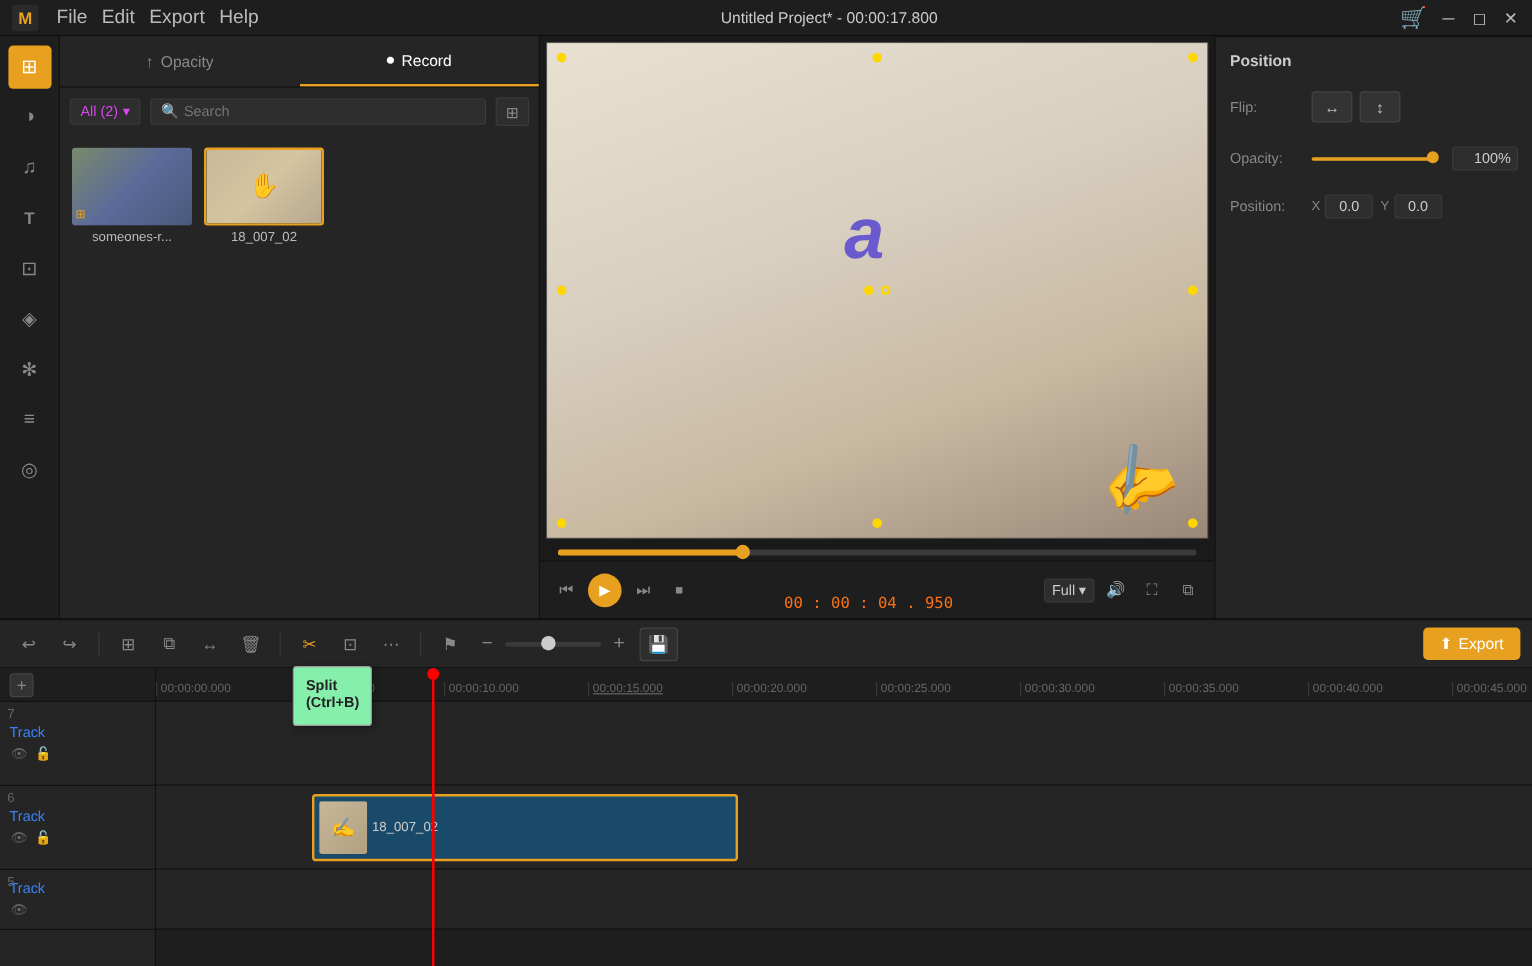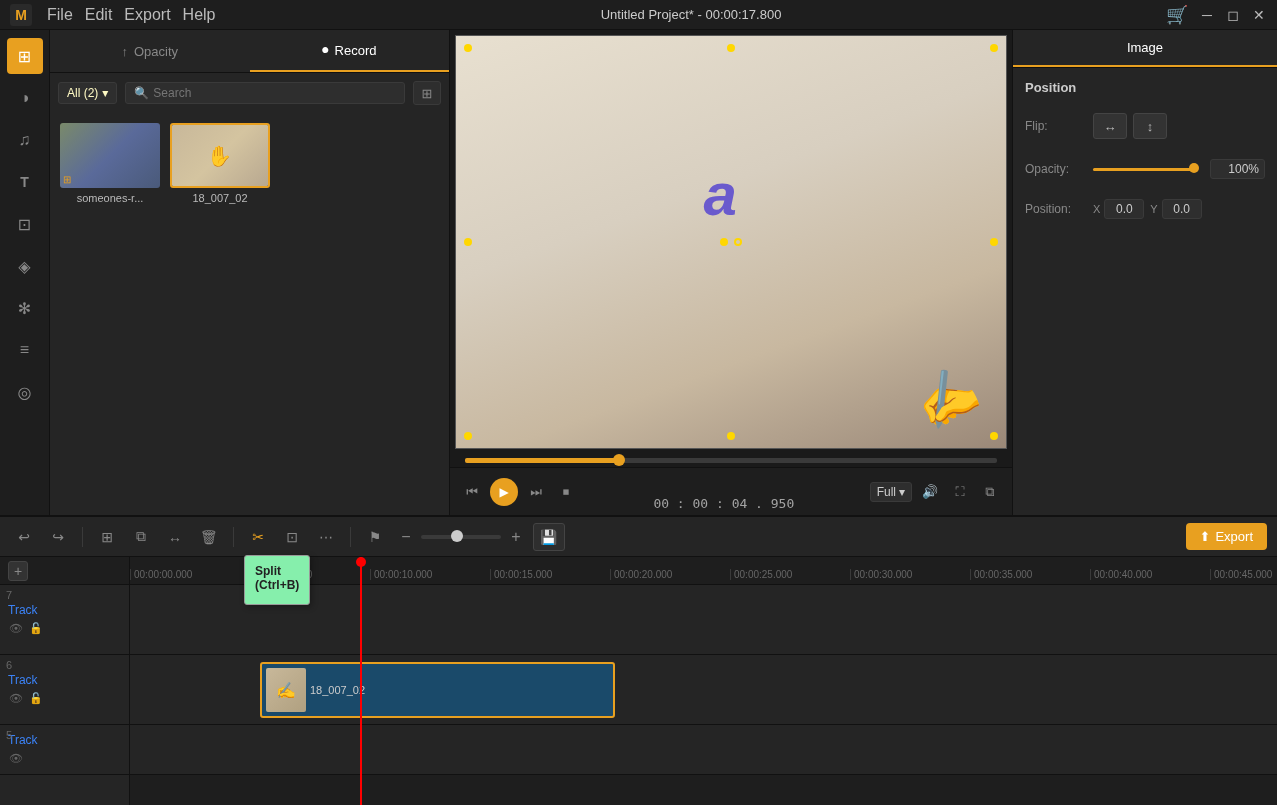--- a/index.html
+++ b/index.html
@@ -23,41 +23,41 @@
     .left-sidebar { width: 50px; background: #1e1e1e; display: flex; flex-direction: column; align-items: center; padding: 8px 0; gap: 6px; border-right: 1px solid #111; }
     .sidebar-item { width: 36px; height: 36px; display: flex; align-items: center; justify-content: center; border-radius: 4px; cursor: pointer; color: #888; font-size: 16px; }
     .sidebar-item.active { background: #e8a020; color: #fff; border-radius: 4px; }
 
     
     .media-panel { width: 400px; background: #252525; display: flex; flex-direction: column; border-right: 1px solid #111; }
     .media-tabs { display: flex; border-bottom: 1px solid #111; }
     .media-tab { flex: 1; padding: 12px 8px; text-align: center; cursor: pointer; font-size: 13px; display: flex; align-items: center; justify-content: center; gap: 6px; color: #888; }
     .media-tab.active { color: #fff; border-bottom: 2px solid #e8a020; }
     .media-toolbar { padding: 8px; display: flex; gap: 8px; align-items: center; }
-    .media-filter { background: #2e2e2e; border: 1px solid #3a3a3a; border-radius: 3px; padding: 3px 8px; color: #fef9c3; font-size: 12px; display: flex; align-items: center; gap: 4px; cursor: pointer; }
+    .media-filter { background: #2e2e2e; border: 1px solid #3a3a3a; border-radius: 3px; padding: 3px 8px; color: #d946ef; font-size: 12px; display: flex; align-items: center; gap: 4px; cursor: pointer; }
     .search-box { flex: 1; background: #2e2e2e; border: 1px solid #3a3a3a; border-radius: 3px; padding: 3px 8px; color: #ccc; font-size: 12px; display: flex; align-items: center; gap: 4px; }
     .search-box input { background: none; border: none; outline: none; color: #ccc; font-size: 12px; width: 100%; }
     .grid-toggle { width: 28px; height: 24px; background: #2e2e2e; border: 1px solid #3a3a3a; border-radius: 3px; display: flex; align-items: center; justify-content: center; cursor: pointer; color: #888; font-size: 13px; }
     .media-grid { display: flex; flex-wrap: wrap; gap: 10px; padding: 10px; }
     .media-item { display: flex; flex-direction: column; align-items: center; gap: 4px; cursor: pointer; }
     .media-thumb { width: 100px; height: 65px; background: #333; border-radius: 3px; overflow: hidden; position: relative; }
     .media-thumb-icon { position: absolute; bottom: 3px; left: 3px; color: #e8a020; font-size: 10px; }
     .media-item.selected .media-thumb { border: 2px solid #e8a020; }
     .media-label { font-size: 11px; color: #bbb; text-align: center; max-width: 100px; overflow: hidden; text-overflow: ellipsis; white-space: nowrap; }
 
     
     .preview-panel { flex: 1; display: flex; flex-direction: column; background: #1a1a1a; }
     .preview-video { flex: 1; position: relative; background: #000; margin: 5px; border: 1px solid #444; }
     .progress-bar { flex: 1; height: 4px; background: #3a3a3a; border-radius: 2px; position: relative; cursor: pointer; }
     .progress-fill { height: 100%; background: #e8a020; border-radius: 2px; }
     .progress-thumb { position: absolute; top: -5px; width: 12px; height: 12px; background: #e8a020; border-radius: 50%; cursor: pointer; }
     .playback-controls { display: flex; align-items: center; gap: 6px; padding: 4px 10px; background: #1e1e1e; border-top: 1px solid #111; }
     .play-btn { width: 28px; height: 28px; background: #e8a020; border-radius: 50%; display: flex; align-items: center; justify-content: center; cursor: pointer; color: #fff; font-size: 12px; }
     .ctrl-btn { width: 24px; height: 24px; display: flex; align-items: center; justify-content: center; cursor: pointer; color: #888; font-size: 13px; }
-    .time-display { font-size: 13px; color: #a3a3a3; font-family: monospace; margin-top: 24px; }
+    .time-display { font-size: 13px; color: #f97316; font-family: monospace; margin-top: 24px; }
     .quality-select { background: #2e2e2e; border: 1px solid #3a3a3a; border-radius: 3px; padding: 2px 6px; color: #ccc; font-size: 12px; cursor: pointer; display: flex; align-items: center; gap: 3px; }
 
     
     .right-panel { width: 265px; background: #252525; border-left: 1px solid #111; display: flex; flex-direction: column; }
     .right-tabs { display: flex; border-bottom: 1px solid #111; }
     .right-tab { flex: 1; padding: 10px 8px; text-align: center; cursor: pointer; font-size: 13px; color: #888; }
     .right-tab.active { color: #fff; border-bottom: 2px solid #e8a020; }
     .right-content { padding: 12px; display: flex; flex-direction: column; gap: 12px; }
     .section-title { font-size: 13px; color: #ccc; font-weight: bold; margin-bottom: 6px; }
     .prop-row { display: flex; align-items: center; gap: 8px; margin-bottom: 8px; }
@@ -257,21 +257,20 @@
         <span>▾</span>
       </div>
       <div class="ctrl-btn">🔊</div>
       <div class="ctrl-btn">⛶</div>
       <div class="ctrl-btn">⧉</div>
     </div>
   </div>
 
   <div class="right-panel">
     <div class="right-tabs">
-      <div class="right-tab active">Image</div>
     </div>
     <div class="right-content">
       <div class="section-title">Position</div>
 
       <div class="prop-row">
         <div class="prop-label">Flip:</div>
         <div class="flip-buttons">
           <div class="flip-btn">↔</div>
           <div class="flip-btn">↕</div>
         </div>
@@ -379,21 +378,21 @@
       </div>
     </div>
 
     <div class="timeline-tracks">
 
       <div class="timeline-ruler">
         <div class="ruler-marks">
           <div class="ruler-mark" style="width:120px;"><span>00:00:00.000</span></div>
           <div class="ruler-mark" style="width:120px;"><span>00:00:05.000</span></div>
           <div class="ruler-mark" style="width:120px;"><span>00:00:10.000</span></div>
-          <div class="ruler-mark" style="width:120px;"><span>00:00:15.000</span></div>
+          <div class="ruler-mark" style="width:120px;text-decoration:underline;"><span>00:00:15.000</span></div>
           <div class="ruler-mark" style="width:120px;"><span>00:00:20.000</span></div>
           <div class="ruler-mark" style="width:120px;"><span>00:00:25.000</span></div>
           <div class="ruler-mark" style="width:120px;"><span>00:00:30.000</span></div>
           <div class="ruler-mark" style="width:120px;"><span>00:00:35.000</span></div>
           <div class="ruler-mark" style="width:120px;"><span>00:00:40.000</span></div>
           <div class="ruler-mark" style="width:120px;"><span>00:00:45.000</span></div>
 
         </div>
 
         <div style="position:absolute;left:230px;top:0;bottom:-230px;width:2px;background:red;z-index:10;">

